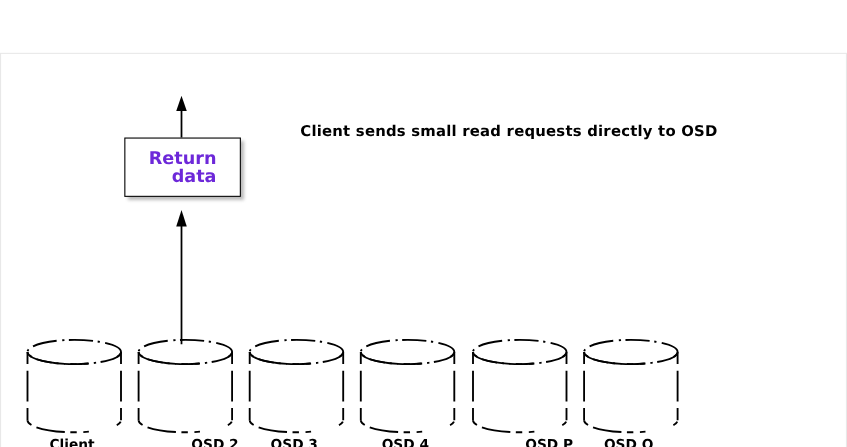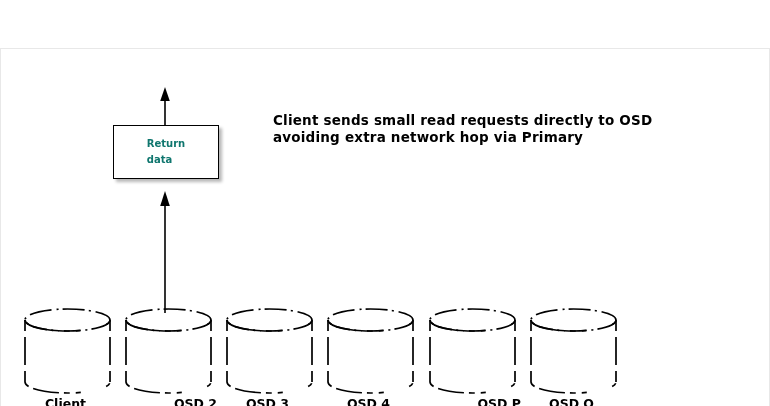--- a/index.html
+++ b/index.html
@@ -43,25 +43,25 @@
     height: 54px;
     border: 1.5px solid #000;
     background: #ffffff;
     box-sizing: border-box;
     box-shadow: 3px 3px 3px rgba(0,0,0,0.28);
     display: flex;
     align-items: center;
     justify-content: center;
   }
   #return-box .rb-text {
-    font-size: 10px;
+    font-size: 16px;
     font-weight: bold;
     line-height: 16px;
-    text-align: left;
-    color: #0f766e;
+    text-align: right;
+    color: #6d28d9;
   }
 
   
   .arrow-svg {
     position: absolute;
     overflow: visible;
   }
 
   
   .cyl {
@@ -79,21 +79,20 @@
   }
   .cyl-label .l2 { font-size: 10px; display: block; }
 </style>
 </head>
 <body>
 
 <div id="canvas">
 
   <div id="annotation">
     <div>Client sends small read requests directly to OSD</div>
-    <div>avoiding extra network hop via Primary</div>
   </div>
 
   <svg class="arrow-svg" style="left:150px; top:36px;" width="30" height="44" viewBox="0 0 30 44">
     <line x1="14" y1="44" x2="14" y2="9" stroke="#000" stroke-width="1.6"></line>
     <polygon points="14,2 9.2,16 18.8,16" fill="#000"></polygon>
   </svg>
 
   <div id="return-box">
     <div class="rb-text">
       <span>Return</span><br>

